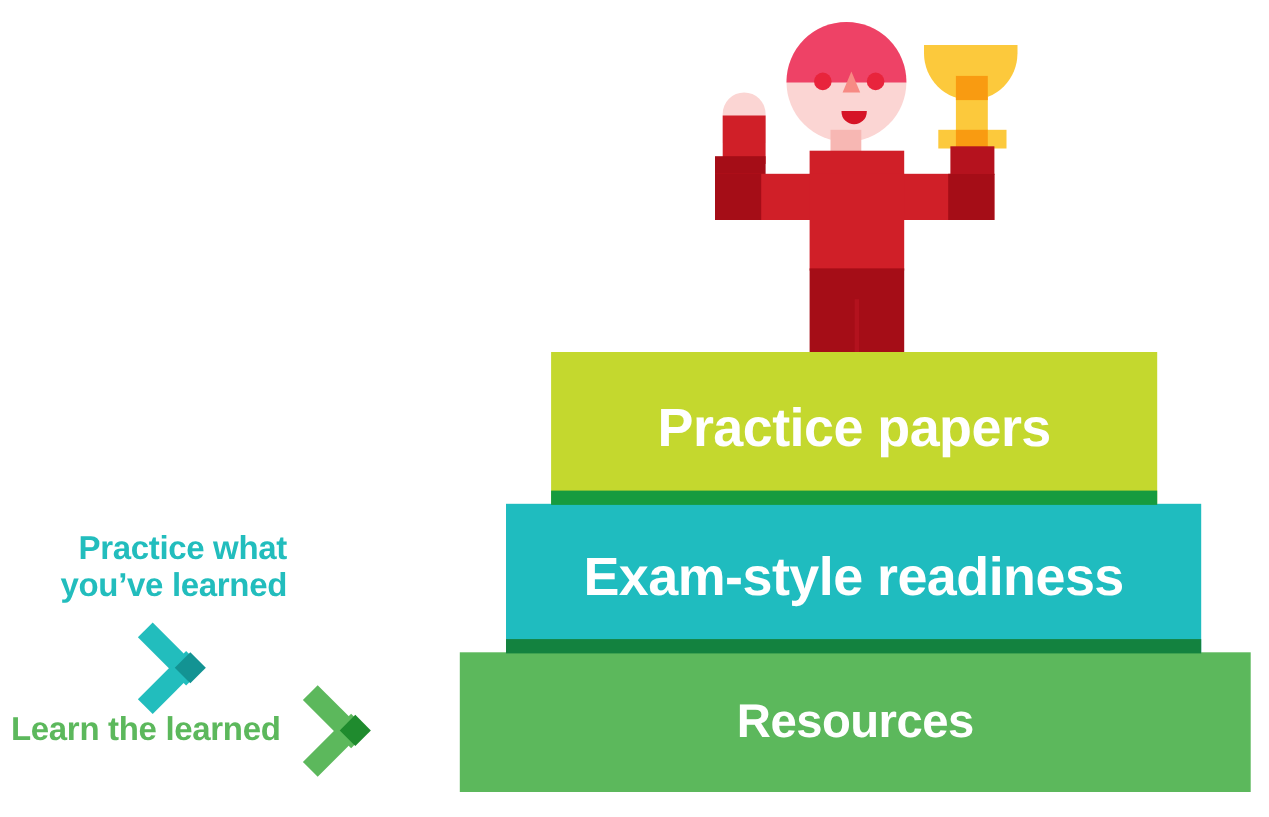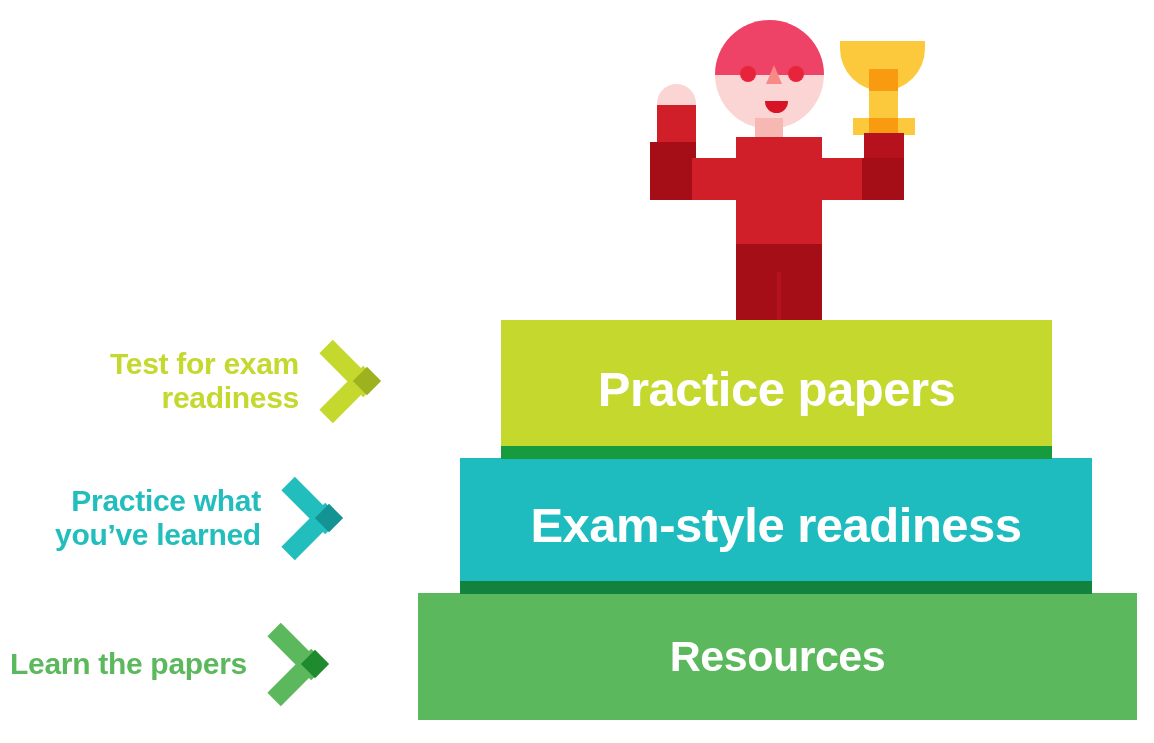--- a/index.html
+++ b/index.html
@@ -91,21 +91,21 @@
   .caption-text {
     font-weight: bold;
     font-size: 30px;
     line-height: 1.12;
     text-align: right;
     white-space: pre-line;
     letter-spacing: -0.3px;
   }
   #caption-top { left: 110px; top: 345px; }
   #caption-top .caption-text { color: #c4d82e; }
-  #caption-mid { left: 55px; top: 482px; }
+  #caption-mid { left: 55px; top: 482px; flex-direction: column; }
   #caption-mid .caption-text { color: #22bdbd; }
   #caption-bottom { left: 10px; top: 628px; }
   #caption-bottom .caption-text { color: #5cb85c; }
 
   
   .chevron {
     position: relative;
     width: 62px;
     height: 72px;
     flex: 0 0 auto;
@@ -203,42 +203,33 @@
   <div id="bar-mid" class="bar">
     <span class="bar-label">Exam-style readiness</span>
   </div>
 
   <div id="shadow-top" class="bar-shadow"></div>
 
   <div id="bar-top" class="bar">
     <span class="bar-label">Practice papers</span>
   </div>
 
-  <div id="caption-top" class="caption">
-    <span class="caption-text">Test for exam
-readiness</span>
-    <span class="chevron">
-      <span class="arm arm-up" style="background:#c4d82e;"></span>
-      <span class="arm arm-down" style="background:#c4d82e;"></span>
-      <span class="joint" style="background:#9eb21f;"></span>
-    </span>
-  </div>
 
   <div id="caption-mid" class="caption">
     <span class="caption-text">Practice what
 you’ve learned</span>
     <span class="chevron">
       <span class="arm arm-up" style="background:#22bdbd;"></span>
       <span class="arm arm-down" style="background:#22bdbd;"></span>
       <span class="joint" style="background:#139393;"></span>
     </span>
   </div>
 
   <div id="caption-bottom" class="caption">
-    <span class="caption-text">Learn the papers</span>
+    <span class="caption-text">Learn the learned</span>
     <span class="chevron">
       <span class="arm arm-up" style="background:#5cb85c;"></span>
       <span class="arm arm-down" style="background:#5cb85c;"></span>
       <span class="joint" style="background:#1f8b2e;"></span>
     </span>
   </div>
 
 </div>
 
 </body></html>

